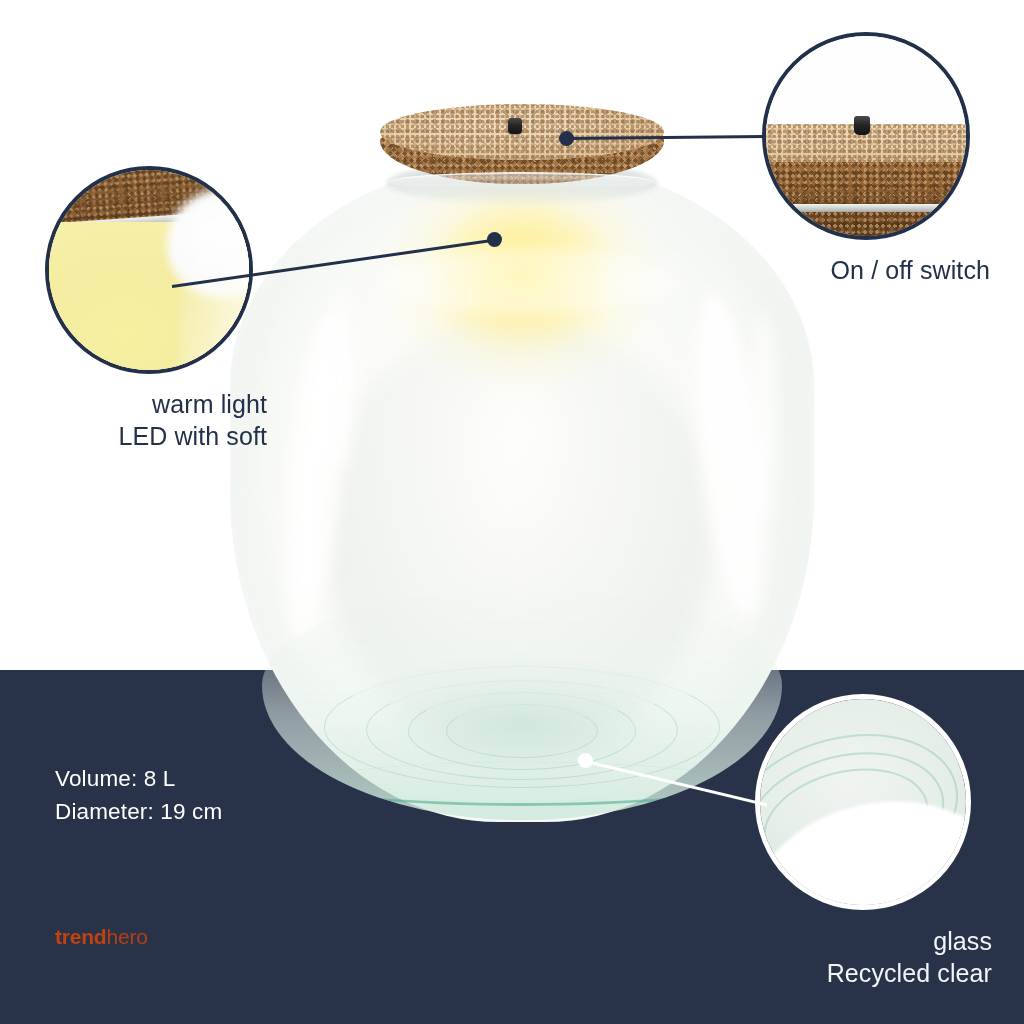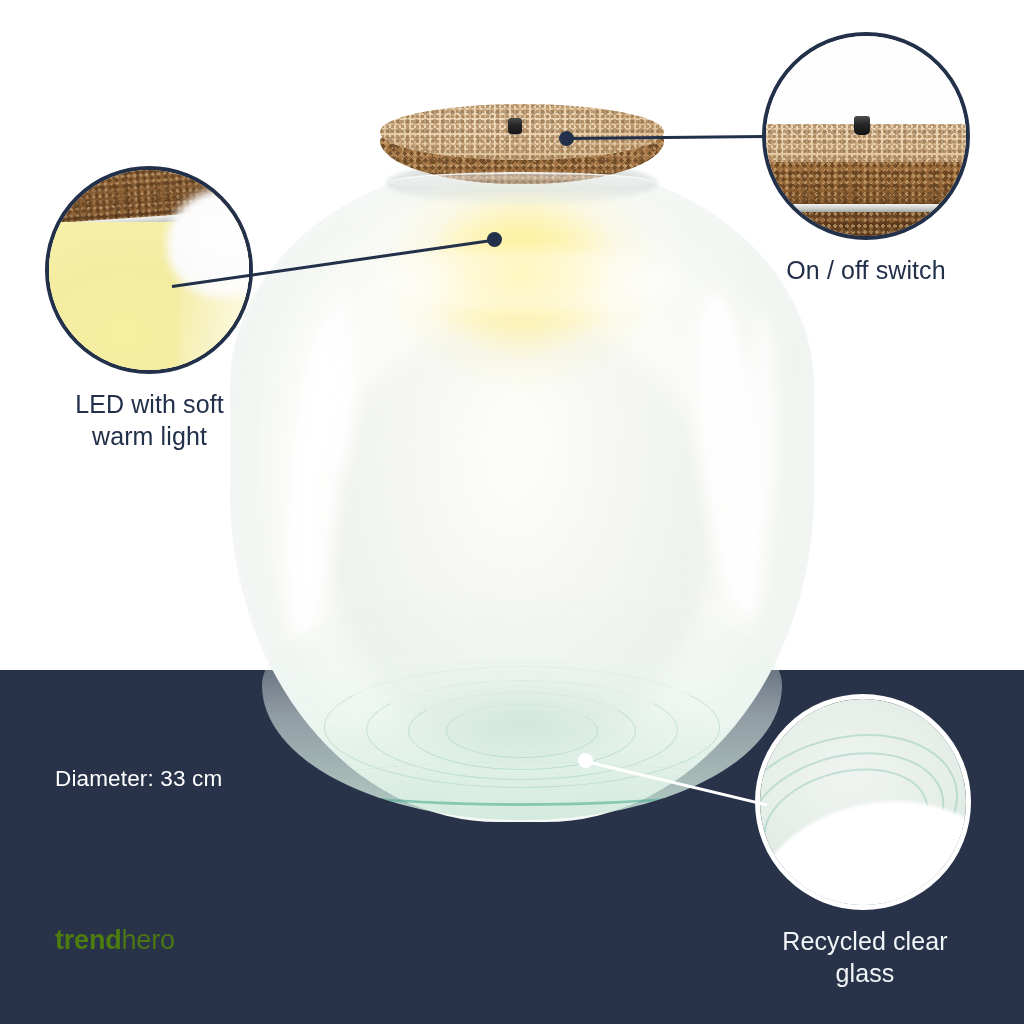--- a/index.html
+++ b/index.html
@@ -240,37 +240,37 @@
   
   .leader { position:absolute; transform-origin:0 50%; }
   .leader.dark { background:#22304a; height:3px; }
   .leader.light { background:#ffffff; height:3px; }
   .dot { position:absolute; border-radius:50%; }
   .dot.dark { background:#22304a; width:15px; height:15px; }
   .dot.light { background:#ffffff; width:15px; height:15px; }
 
   
   .label {
-    position:absolute; text-align:center; line-height:1.28;
+    position:absolute; text-align:right; line-height:1.28;
     font-size:25px; letter-spacing:.1px;
   }
   .label.dark { color:#22304a; }
   .label.light { color:#f2f5f8; }
 
   
   #specs {
     position:absolute; left:55px; top:762px; width:520px;
     color:#ffffff; font-size:22.5px; line-height:1.47; letter-spacing:.15px;
   }
   #specs div { white-space:nowrap; }
 
   
   #logo {
     position:absolute; left:55px; top:925px;
-    font-size:27px; letter-spacing:-.2px; color:#4d7c0f;
+    font-size:21px; letter-spacing:-.2px; color:#c2410c;
   }
   #logo .b { font-weight:700; }
   #logo .l { font-weight:300; opacity:.92; }
 </style>
 </head>
 <body>
 
 <div id="stage">
 
   <div class="band-white"></div>
@@ -318,22 +318,22 @@
       <div class="led-glow"></div>
       <div class="led-white-blob"></div>
       <div class="led-right-fade"></div>
     </div>
   </div>
 
   <div class="leader dark" style="left:172px; top:285px; width:330px; transform:rotate(-8.2deg);"></div>
   <div class="dot dark" style="left:487px; top:232px;"></div>
 
   <div class="label dark" style="left:32px; top:388px; width:235px;">
+    <div>warm light</div>
     <div>LED with soft</div>
-    <div>warm light</div>
   </div>
 
   <div class="callout-circle c-dark-ring" id="circle-switch">
     <div class="sw-white"></div>
     <div class="sw-corktop">
       <div class="speckle fine"></div>
     </div>
     <div class="sw-corkside">
       <div class="speckle coarse"></div>
     </div>
@@ -356,23 +356,24 @@
       <div class="gl-ring gl-r2"></div>
       <div class="gl-ring gl-r3"></div>
       <div class="gl-edge"></div>
       <div class="gl-white-sweep"></div>
     </div>
   </div>
   <div class="leader light" style="left:586px; top:760px; width:186px; transform:rotate(13.5deg);"></div>
   <div class="dot light" style="left:578px; top:753px;"></div>
 
   <div class="label light" style="left:738px; top:925px; width:254px;">
+    <div>glass</div>
     <div>Recycled clear</div>
-    <div>glass</div>
   </div>
 
   <div id="specs">
-    <div>Diameter: 33 cm</div>
+    <div>Volume: 8 L</div>
+    <div>Diameter: 19 cm</div>
   </div>
 
   <div id="logo"><span class="b">trend</span><span class="l">hero</span></div>
 
 </div>
 
 </body></html>

